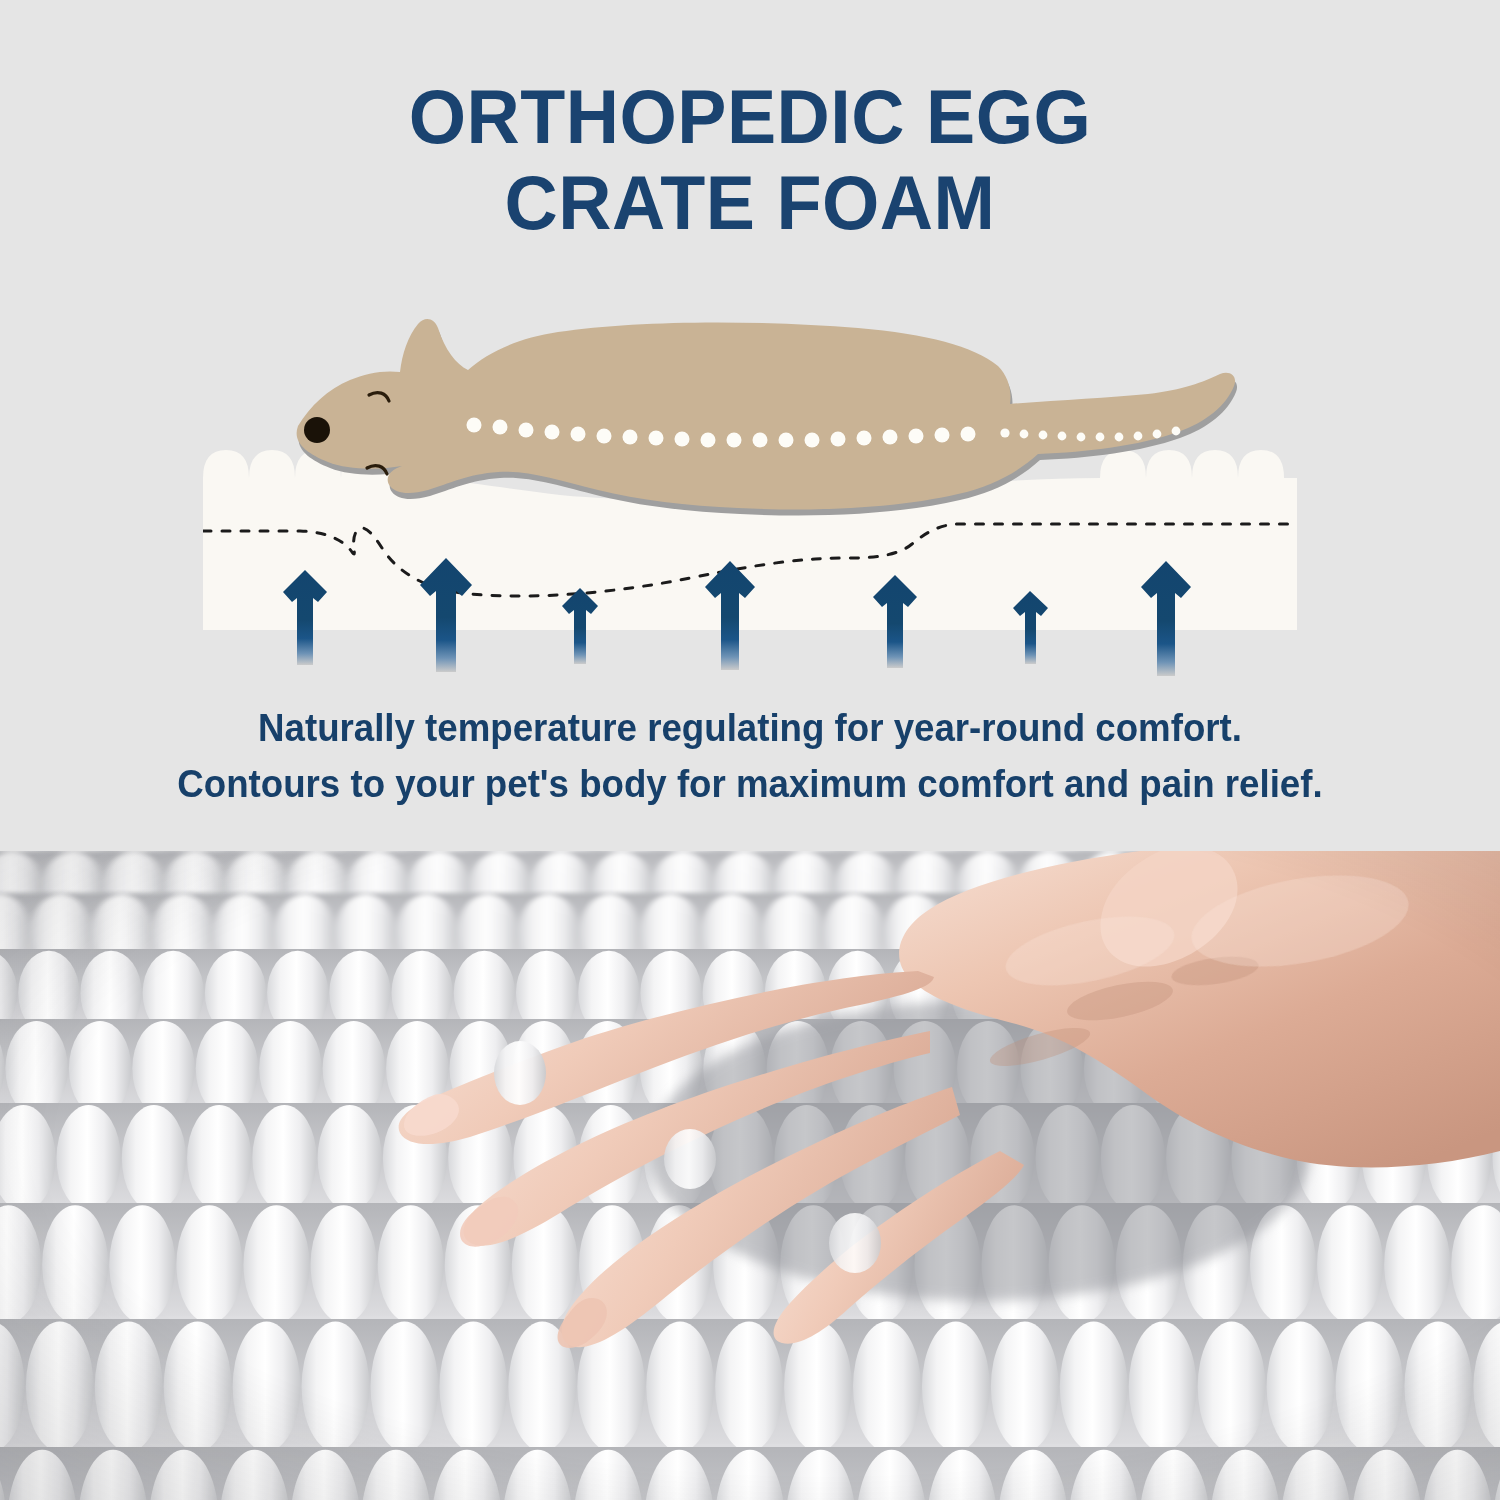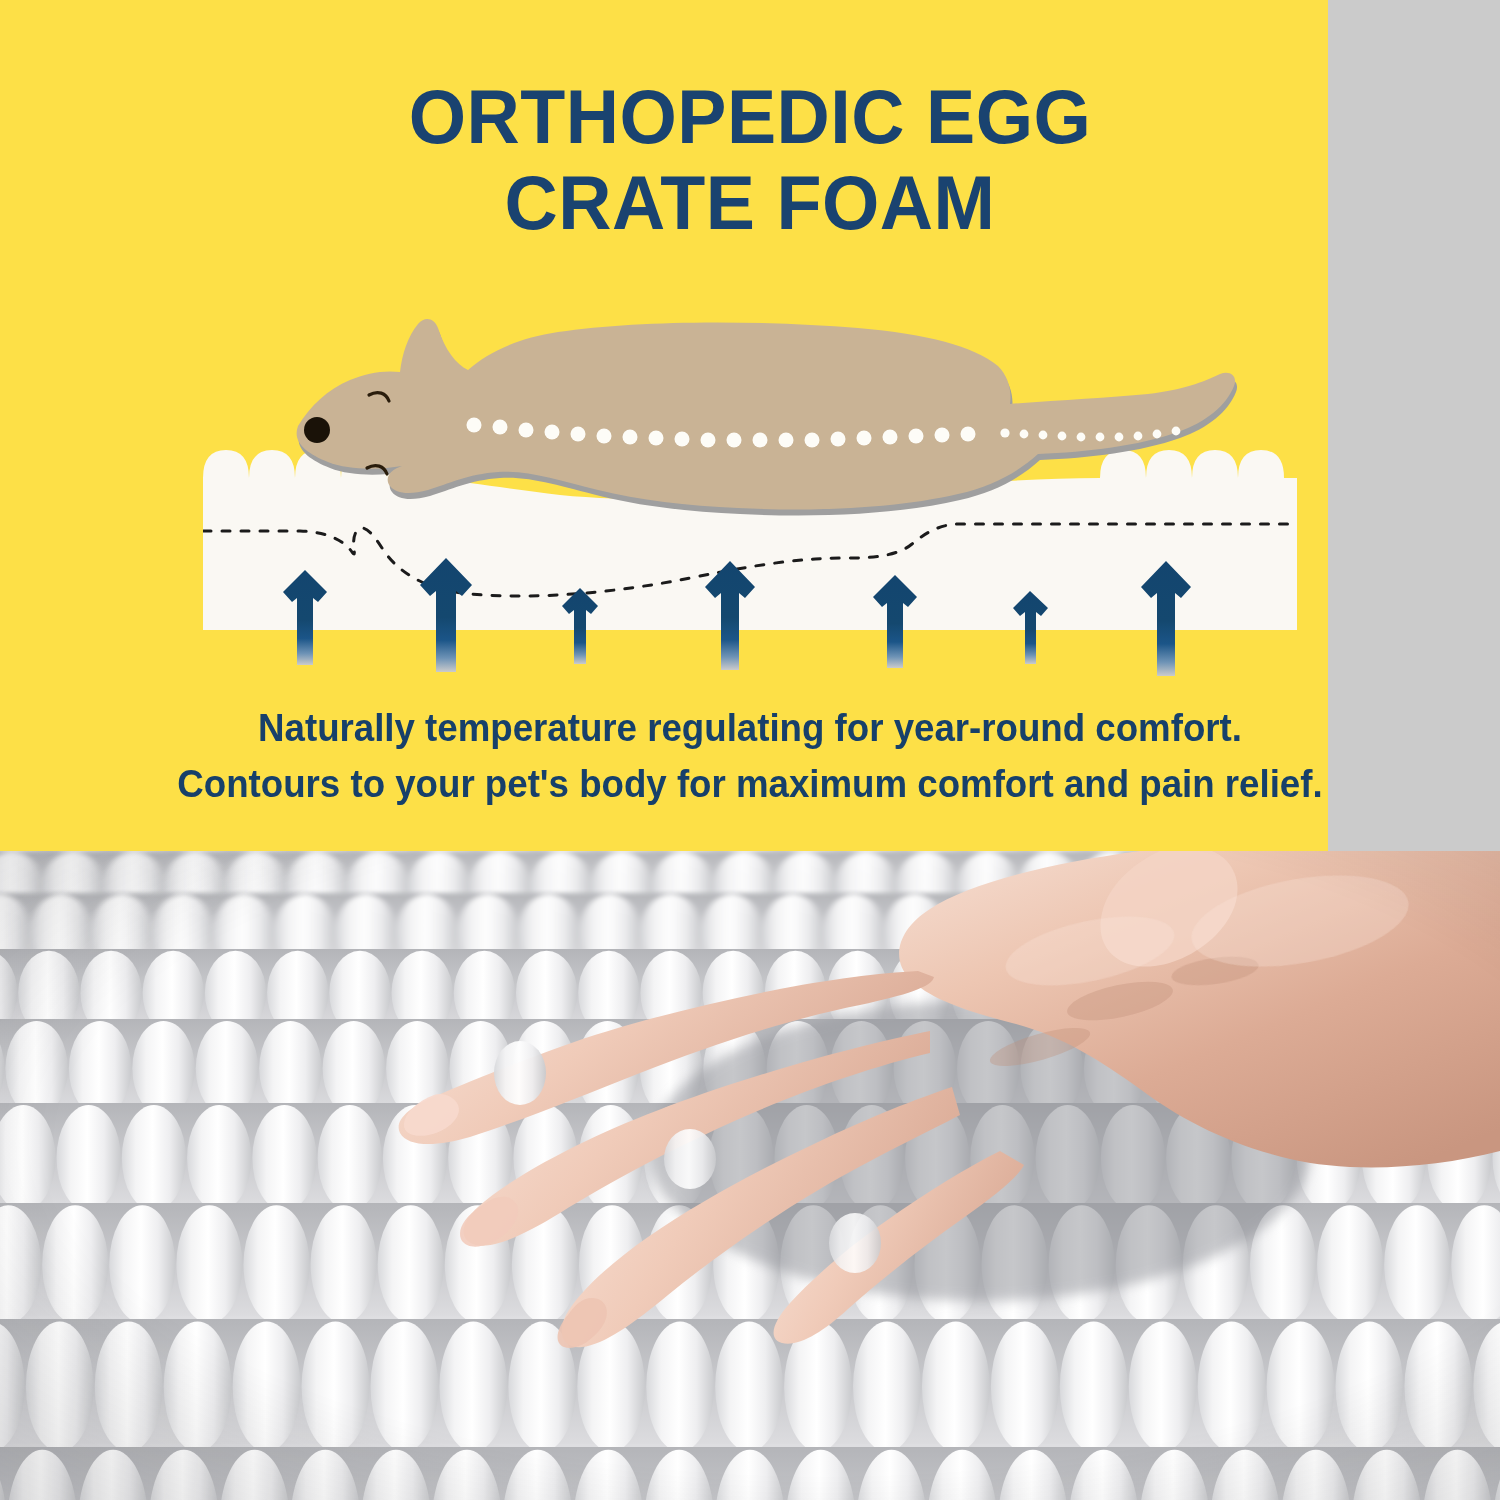--- a/index.html
+++ b/index.html
@@ -5,22 +5,22 @@
   html,body{margin:0;padding:0;}
   body{
     width:1500px;height:1500px;overflow:hidden;
     font-family:"Liberation Sans", sans-serif;
     background:#cbcbcb;
   }
   #page{position:relative;width:1500px;height:1500px;}
 
   
   #top-panel{
-    position:absolute;left:0;top:0;width:1328px;height:851px;
-    background:#fde047;
+    position:absolute;left:0;top:0;width:1500px;height:851px;
+    background:#e5e5e5;
   }
   #headline{
     position:absolute;left:0;top:74px;width:1500px;
     text-align:center;
     color:#1a4370;
     font-family:"Liberation Sans Narrow","Liberation Sans",sans-serif;
     font-weight:bold;
     font-size:76px;
     line-height:86px;
     letter-spacing:0.5px;

